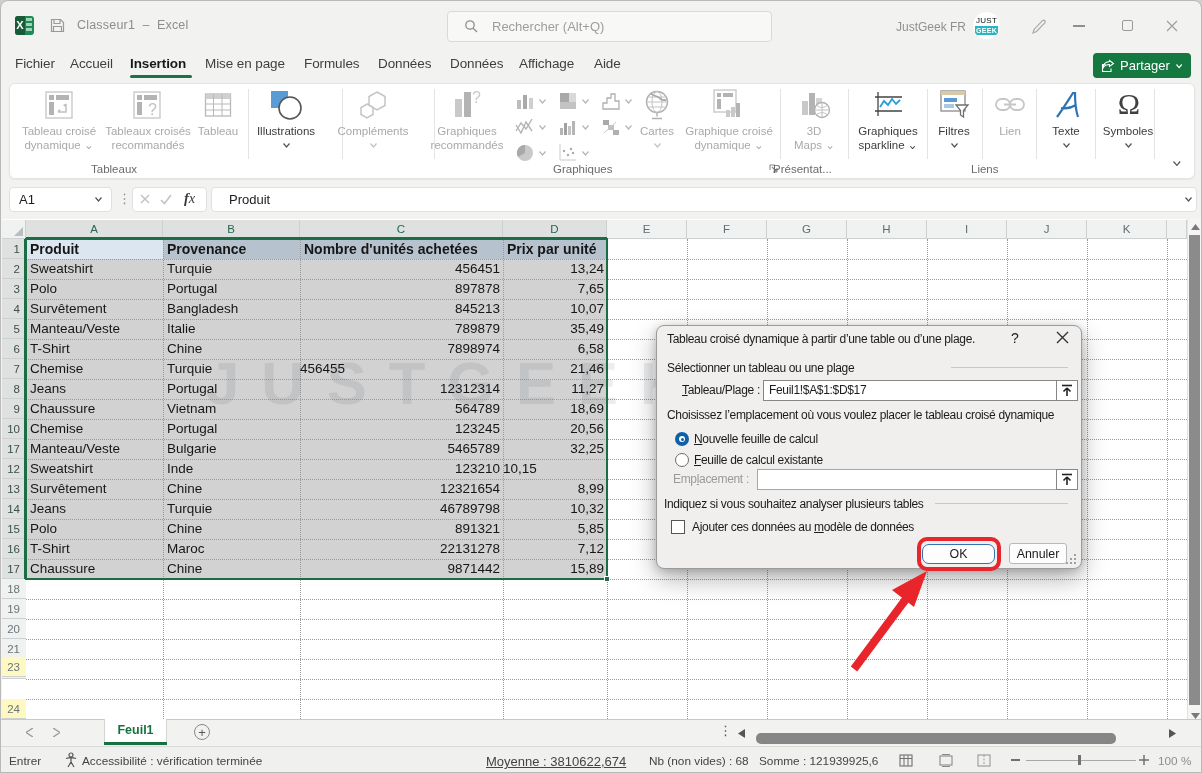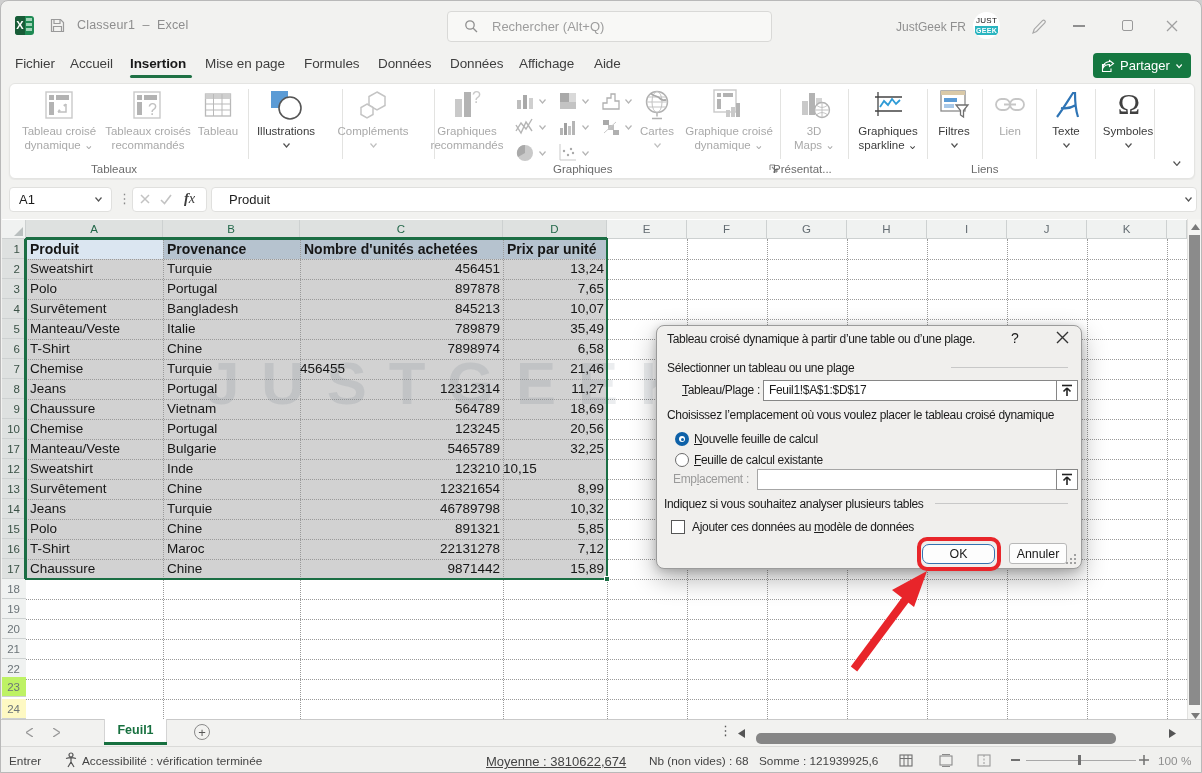--- a/index.html
+++ b/index.html
@@ -320,21 +320,21 @@
 <div class="rowhdr" style="top:478px;height:20px;background:#dee1e0;color:#3a5246">13</div>
 <div class="rowhdr" style="top:498px;height:20px;background:#dee1e0;color:#3a5246">14</div>
 <div class="rowhdr" style="top:518px;height:20px;background:#dee1e0;color:#3a5246">15</div>
 <div class="rowhdr" style="top:538px;height:20px;background:#dee1e0;color:#3a5246">16</div>
 <div class="rowhdr" style="top:558px;height:20px;background:#dee1e0;color:#3a5246">17</div>
 <div class="rowhdr" style="top:578px;height:20px;background:#f0f2f1;color:#6b7478">18</div>
 <div class="rowhdr" style="top:598px;height:20px;background:#f0f2f1;color:#6b7478">19</div>
 <div class="rowhdr" style="top:618px;height:20px;background:#f0f2f1;color:#6b7478">20</div>
 <div class="rowhdr" style="top:638px;height:20px;background:#f0f2f1;color:#6b7478">21</div>
 <div class="rowhdr" style="top:658px;height:20px;background:#f0f2f1;color:#6b7478">22</div>
-<div class="rowhdr" style="top:676px;height:20px;background:#bef264;color:#6b7478">23</div>
+<div class="rowhdr" style="top:656px;height:20px;background:#fef9c3;color:#6b7478">23</div>
 <div class="rowhdr" style="top:698px;height:20px;background:#fef9c3;color:#6b7478">24</div>
 <div class="ab" style="left:23px;top:238px;width:2px;height:340px;background:#1b6e44"></div>
 <div class="ab" style="left:25px;top:238px;width:137px;height:20px;background:#dbe6f1"></div>
 <div class="ab" style="left:162px;top:238px;width:444px;height:20px;background:#b6c3cf"></div>
 <div class="ab" style="left:25px;top:258px;width:581px;height:320px;background:#d2d2d2"></div>
 <div class="ab" style="left:205px;top:348px;font-size:60px;font-weight:bold;letter-spacing:22px;color:rgba(25,45,65,0.085);z-index:3">JUSTGEEK</div>
 <div class="gl-v" style="left:162px;top:238px;height:480px"></div>
 <div class="gl-v" style="left:299px;top:238px;height:480px"></div>
 <div class="gl-v" style="left:502px;top:238px;height:480px"></div>
 <div class="gl-v" style="left:606px;top:238px;height:480px"></div>

